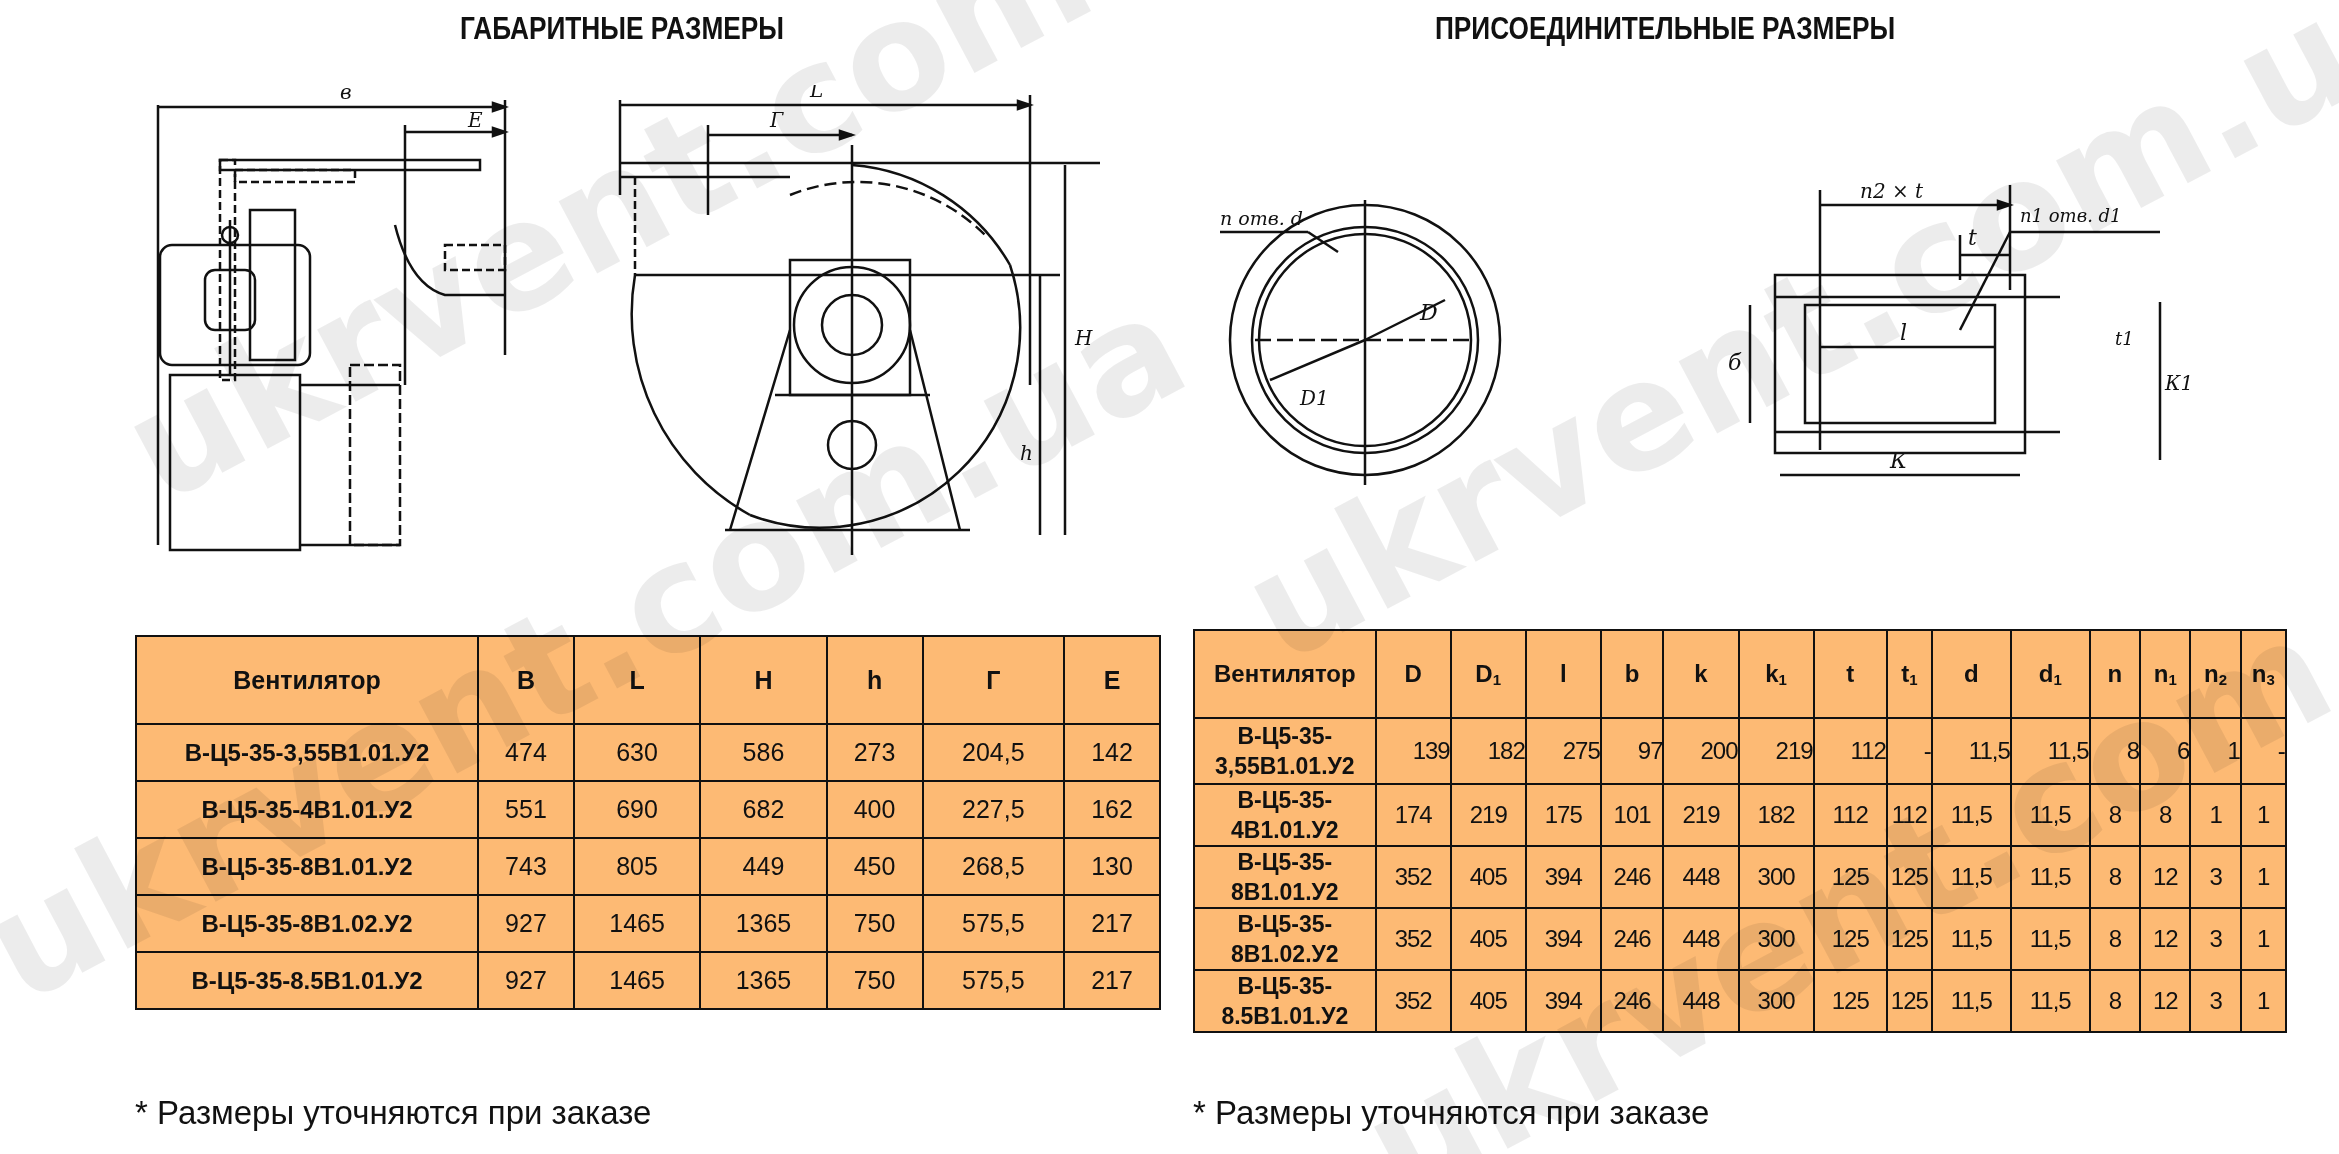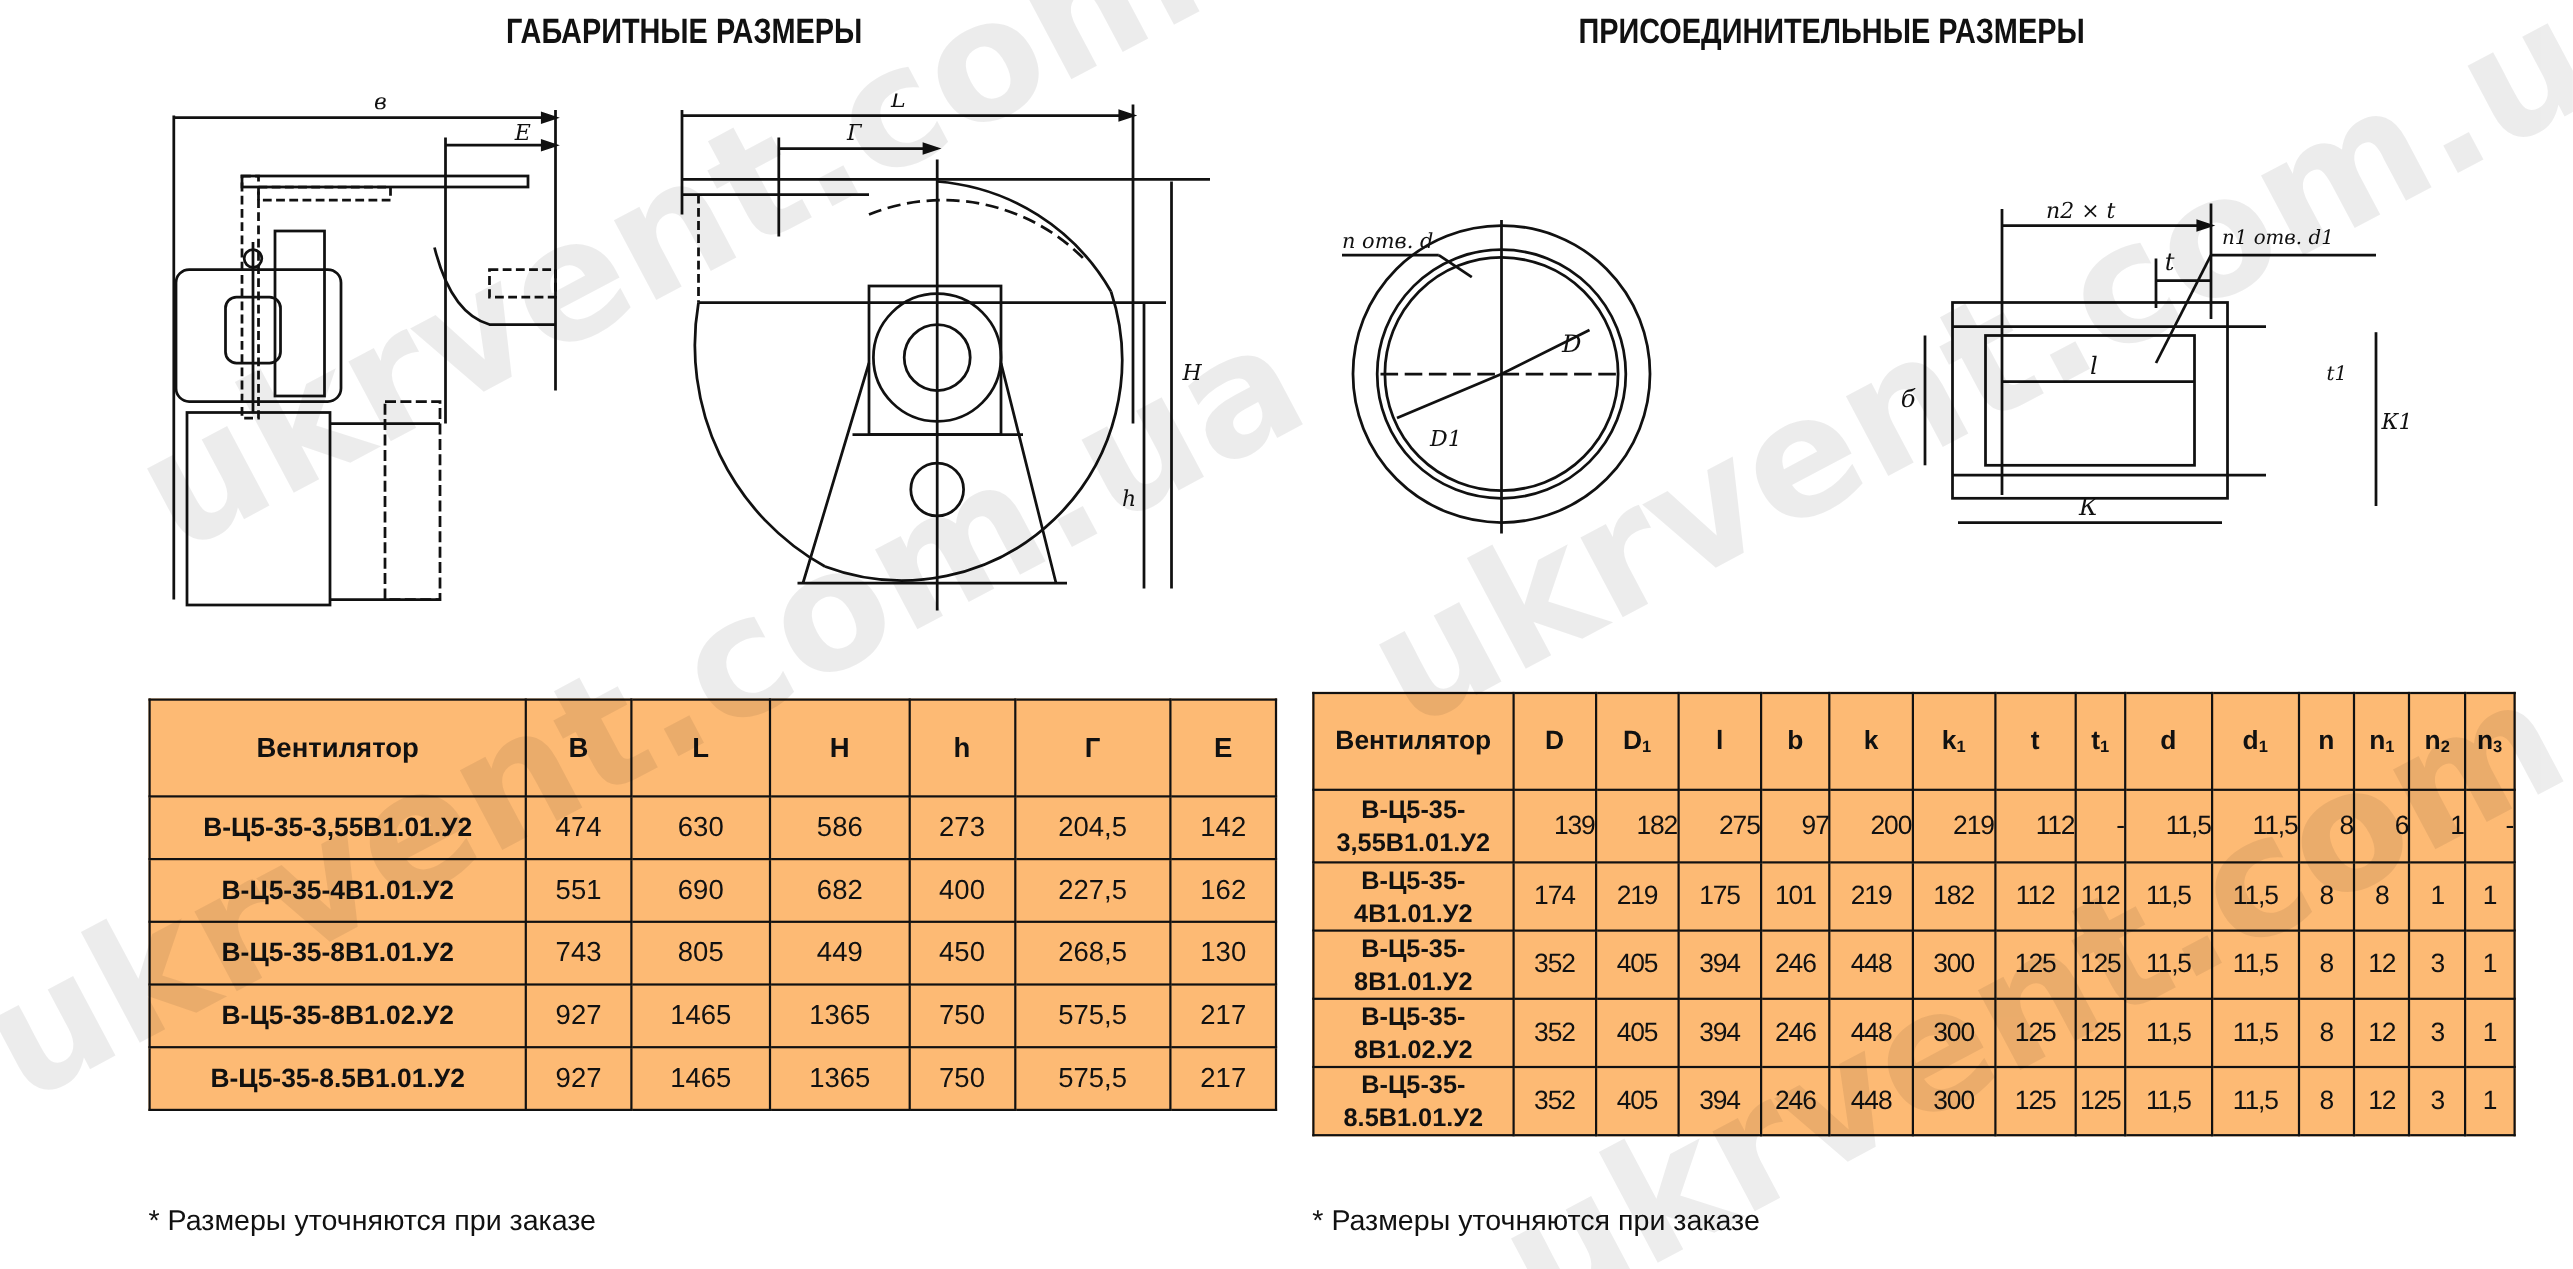--- a/index.html
+++ b/index.html
@@ -21,21 +21,21 @@
   table.dims td.model { font-weight: bold; font-size: 24px; line-height: 30px; }
   #t1 { left: 135px; top: 635px; width: 1026px; }
   #t1 th { height: 86px; }
   #t1 td { height: 55px; }
   #t2 { left: 1193px; top: 629px; width: 1013px; }
   #t2 th { height: 86px; font-size: 24px; }
   #t2 td { height: 55px; font-size: 24px; letter-spacing: -1px; }
   #t2 td.model { letter-spacing: 0; font-size: 23px; }
   #t2 tr.tall td { height: 64px; padding-left: 36px; }
   #t2 th sub { font-size: 15px; vertical-align: -3px; }
-  .note { position: absolute; top: 1094px; font-size: 26px; white-space: nowrap; }
+  .note { position: absolute; top: 1094px; font-size: 33px; white-space: nowrap; }
 </style>
 </head>
 <body>
 
 <div class="watermark" style="left:60px; top:60px;">ukrvent.com.ua</div>
 <div class="watermark" style="left:1180px; top:220px;">ukrvent.com.ua</div>
 <div class="watermark" style="left:-80px; top:560px;">ukrvent.com.ua</div>
 <div class="watermark" style="left:1300px; top:760px;">ukrvent.com.ua</div>
 
 <div class="section-title" style="left:460px;">ГАБАРИТНЫЕ РАЗМЕРЫ</div>

